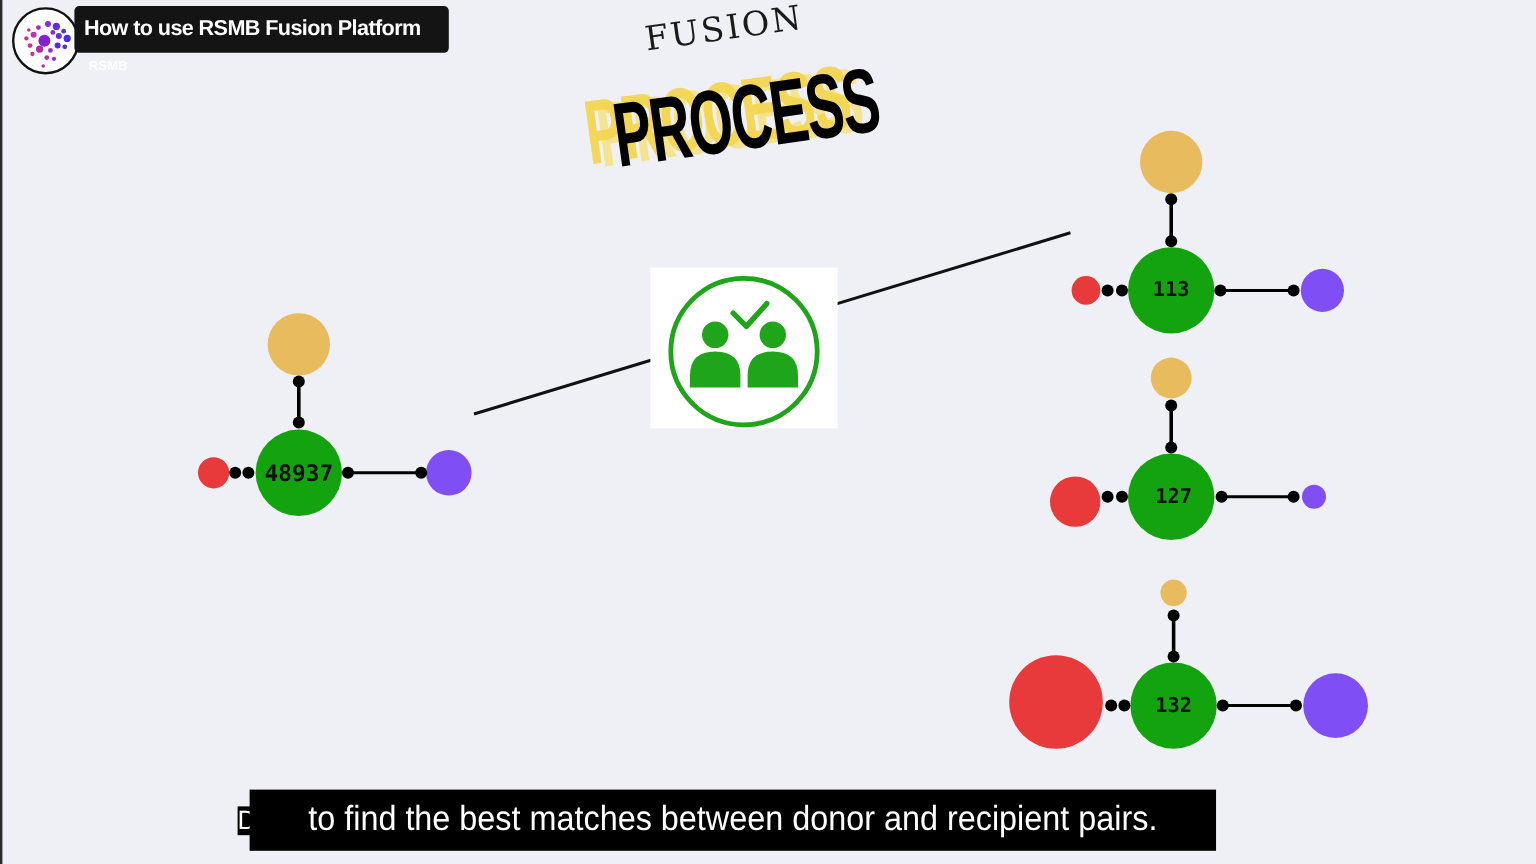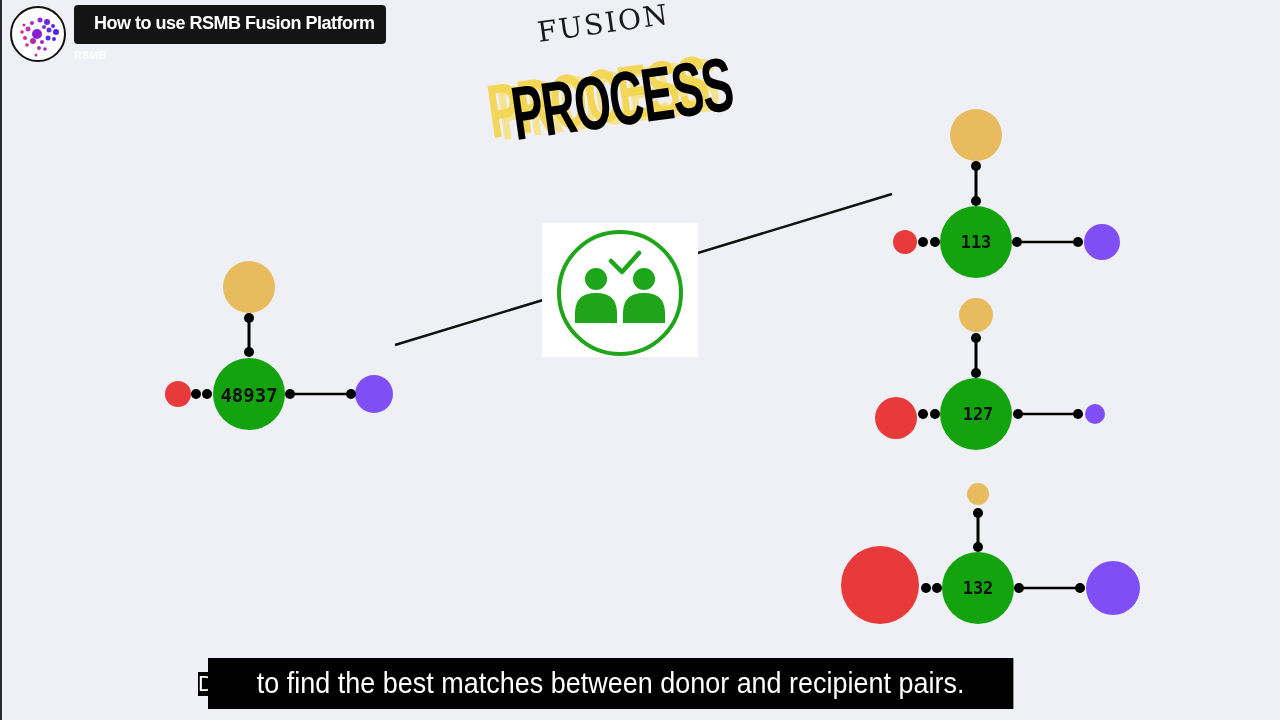--- a/index.html
+++ b/index.html
@@ -7,23 +7,23 @@
     width: 1280px; height: 720px; overflow: hidden; position: relative;
     background: #eff0f5;
     font-family: "Liberation Sans", sans-serif;
   }
   .left-edge { position: absolute; left: 0; top: 0; width: 2px; height: 720px; background: #2b2b2b; }
   .channel-avatar {
     position: absolute; left: 10px; top: 6px; width: 56px; height: 56px;
     border-radius: 50%; border: 2px solid #111; background: #fff; overflow: hidden; box-sizing: border-box;
   }
   .video-title {
-    position: absolute; left: 74px; top: 5px; height: 39px; width: 312px;
+    position: absolute; left: 62px; top: 5px; height: 39px; width: 312px;
     background: #141414; color: #fff; border-radius: 4px;
-    font-size: 18px; font-weight: bold; line-height: 36px; padding-left: 20px; box-sizing: border-box;
+    font-size: 18px; font-weight: bold; line-height: 36px; padding-left: 8px; box-sizing: border-box;
     letter-spacing: -0.5px;
   }
   .channel-name {
     position: absolute; left: 74px; top: 49px; font-size: 11px; color: #fff; font-weight: bold;
   }
   .fusion-word {
     position: absolute; left: 540px; top: 16px; font-family: "DejaVu Serif", serif;
     font-size: 28px; color: #1a1a1a; letter-spacing: 2px; transform: rotate(-8deg); transform-origin: left bottom;
   }
   .process-shadow, .process-word {

